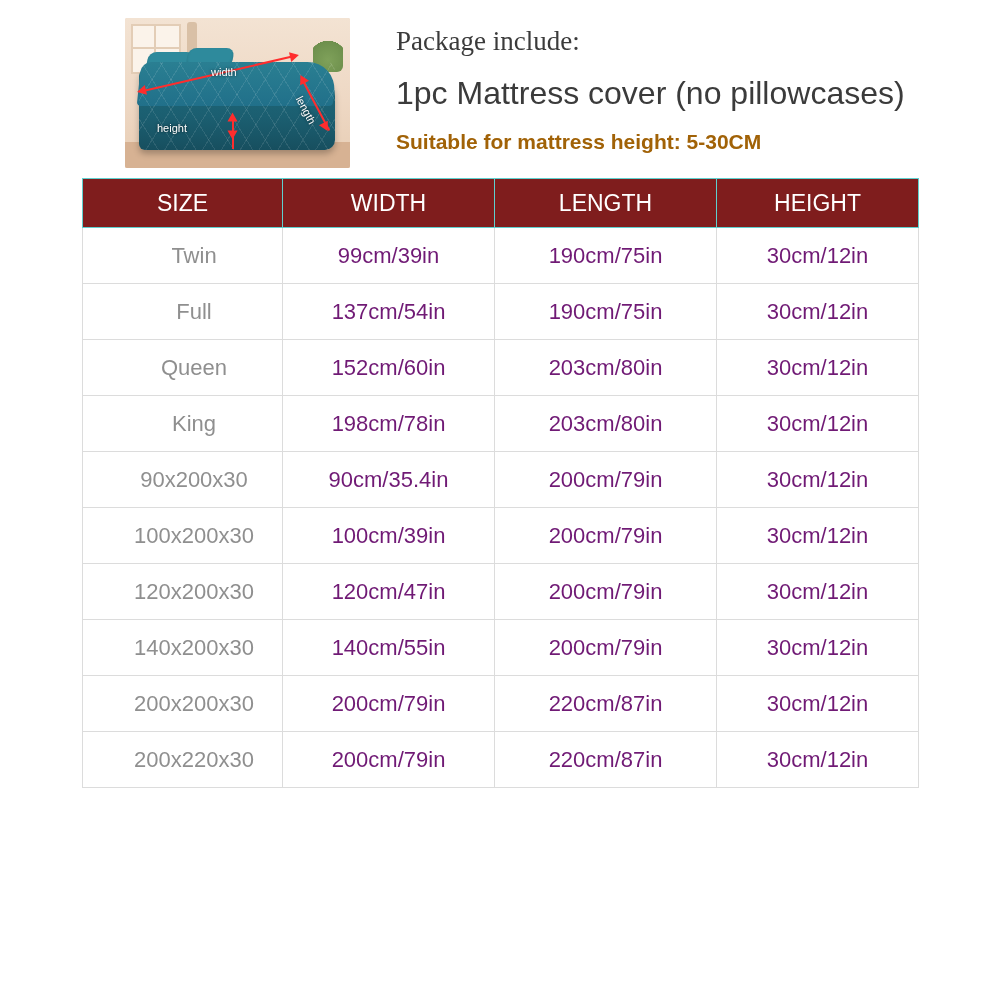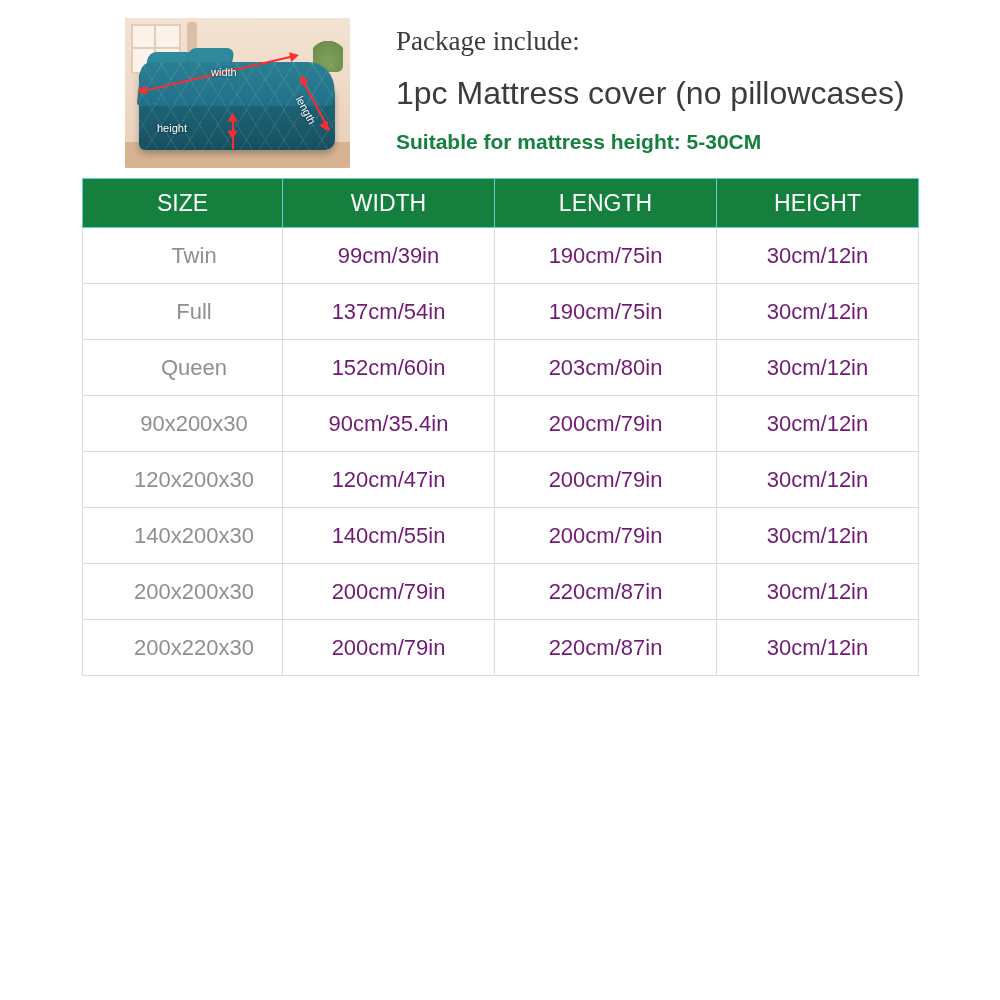--- a/index.html
+++ b/index.html
@@ -141,37 +141,37 @@
     font-family: Liberation Serif, serif;
   }
   .pkg-sub {
     font-size: 32px;
     color: #3b3b3b;
     margin: 0 0 18px 0;
     font-family: "Liberation Sans", sans-serif;
   }
   .pkg-note {
     font-size: 21px;
-    color: #15803d;
+    color: #a16207;
     font-weight: bold;
     margin: 0;
     font-family: "Liberation Sans", sans-serif;
   }
 
   
   .size-table {
     position: absolute;
     left: 82px;
     top: 178px;
     width: 836px;
     border-collapse: collapse;
     table-layout: fixed;
   }
   .size-table th {
-    background: #15803d;
+    background: #7f1d1d;
     color: #ffffff;
     font-size: 23px;
     font-weight: normal;
     height: 46px;
     border: 1px solid #5fd0ce;
     text-align: center;
     font-family: "Liberation Sans", sans-serif;
   }
   .size-table td {
     border: 1px solid #dcdcdc;
@@ -260,26 +260,38 @@
         <td>190cm/75in</td>
         <td>30cm/12in</td>
       </tr>
       <tr>
         <td class="size-col">Queen</td>
         <td>152cm/60in</td>
         <td>203cm/80in</td>
         <td>30cm/12in</td>
       </tr>
       <tr>
+        <td class="size-col">King</td>
+        <td>198cm/78in</td>
+        <td>203cm/80in</td>
+        <td>30cm/12in</td>
+      </tr>
+      <tr>
         <td class="size-col">90x200x30</td>
         <td>90cm/35.4in</td>
         <td>200cm/79in</td>
         <td>30cm/12in</td>
       </tr>
       <tr>
+        <td class="size-col">100x200x30</td>
+        <td>100cm/39in</td>
+        <td>200cm/79in</td>
+        <td>30cm/12in</td>
+      </tr>
+      <tr>
         <td class="size-col">120x200x30</td>
         <td>120cm/47in</td>
         <td>200cm/79in</td>
         <td>30cm/12in</td>
       </tr>
       <tr>
         <td class="size-col">140x200x30</td>
         <td>140cm/55in</td>
         <td>200cm/79in</td>
         <td>30cm/12in</td>

